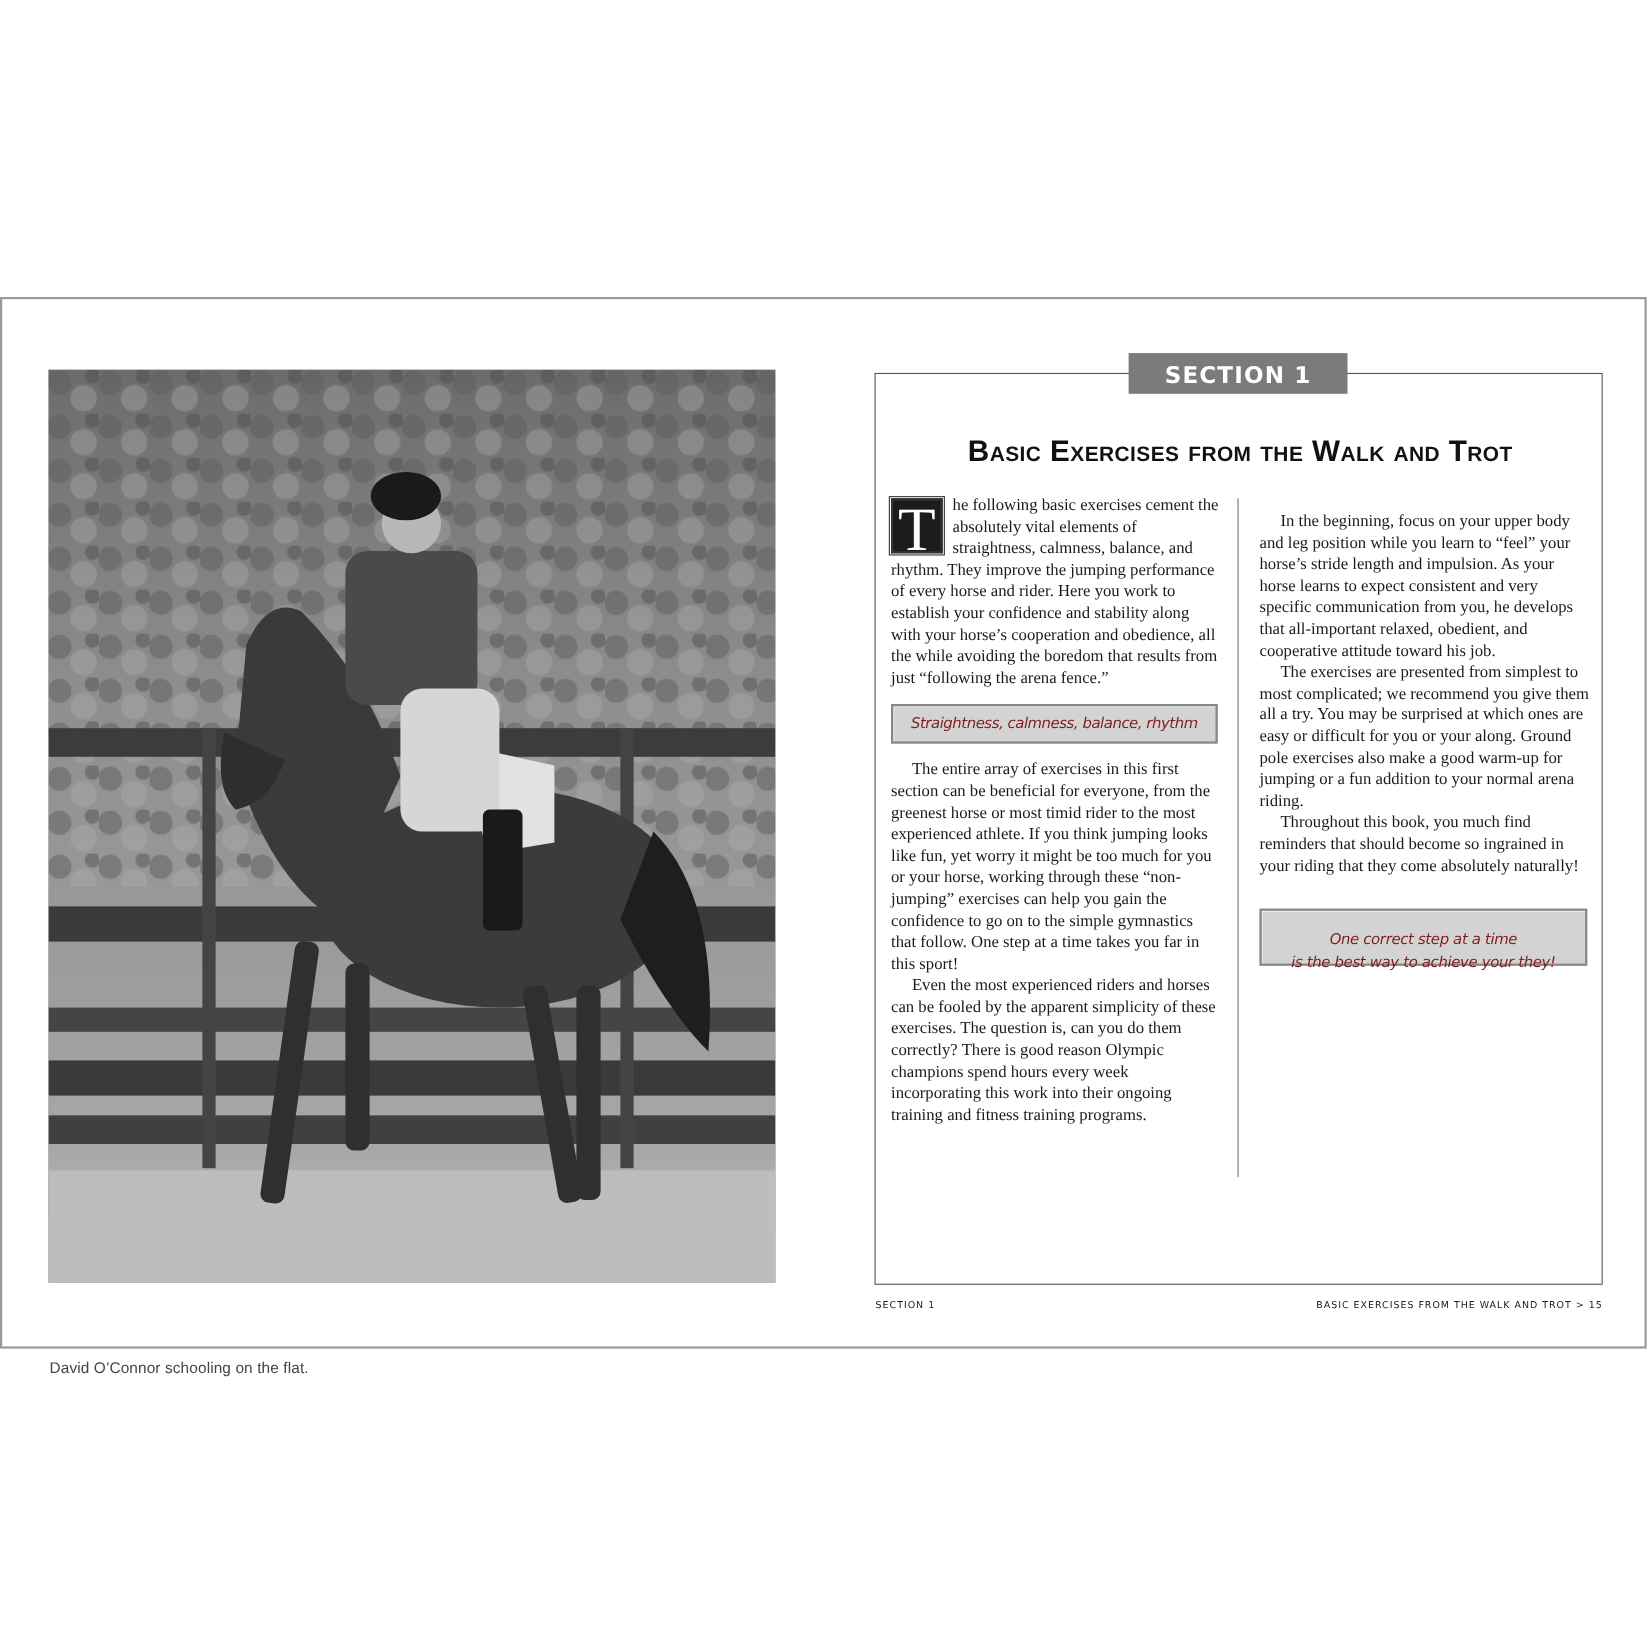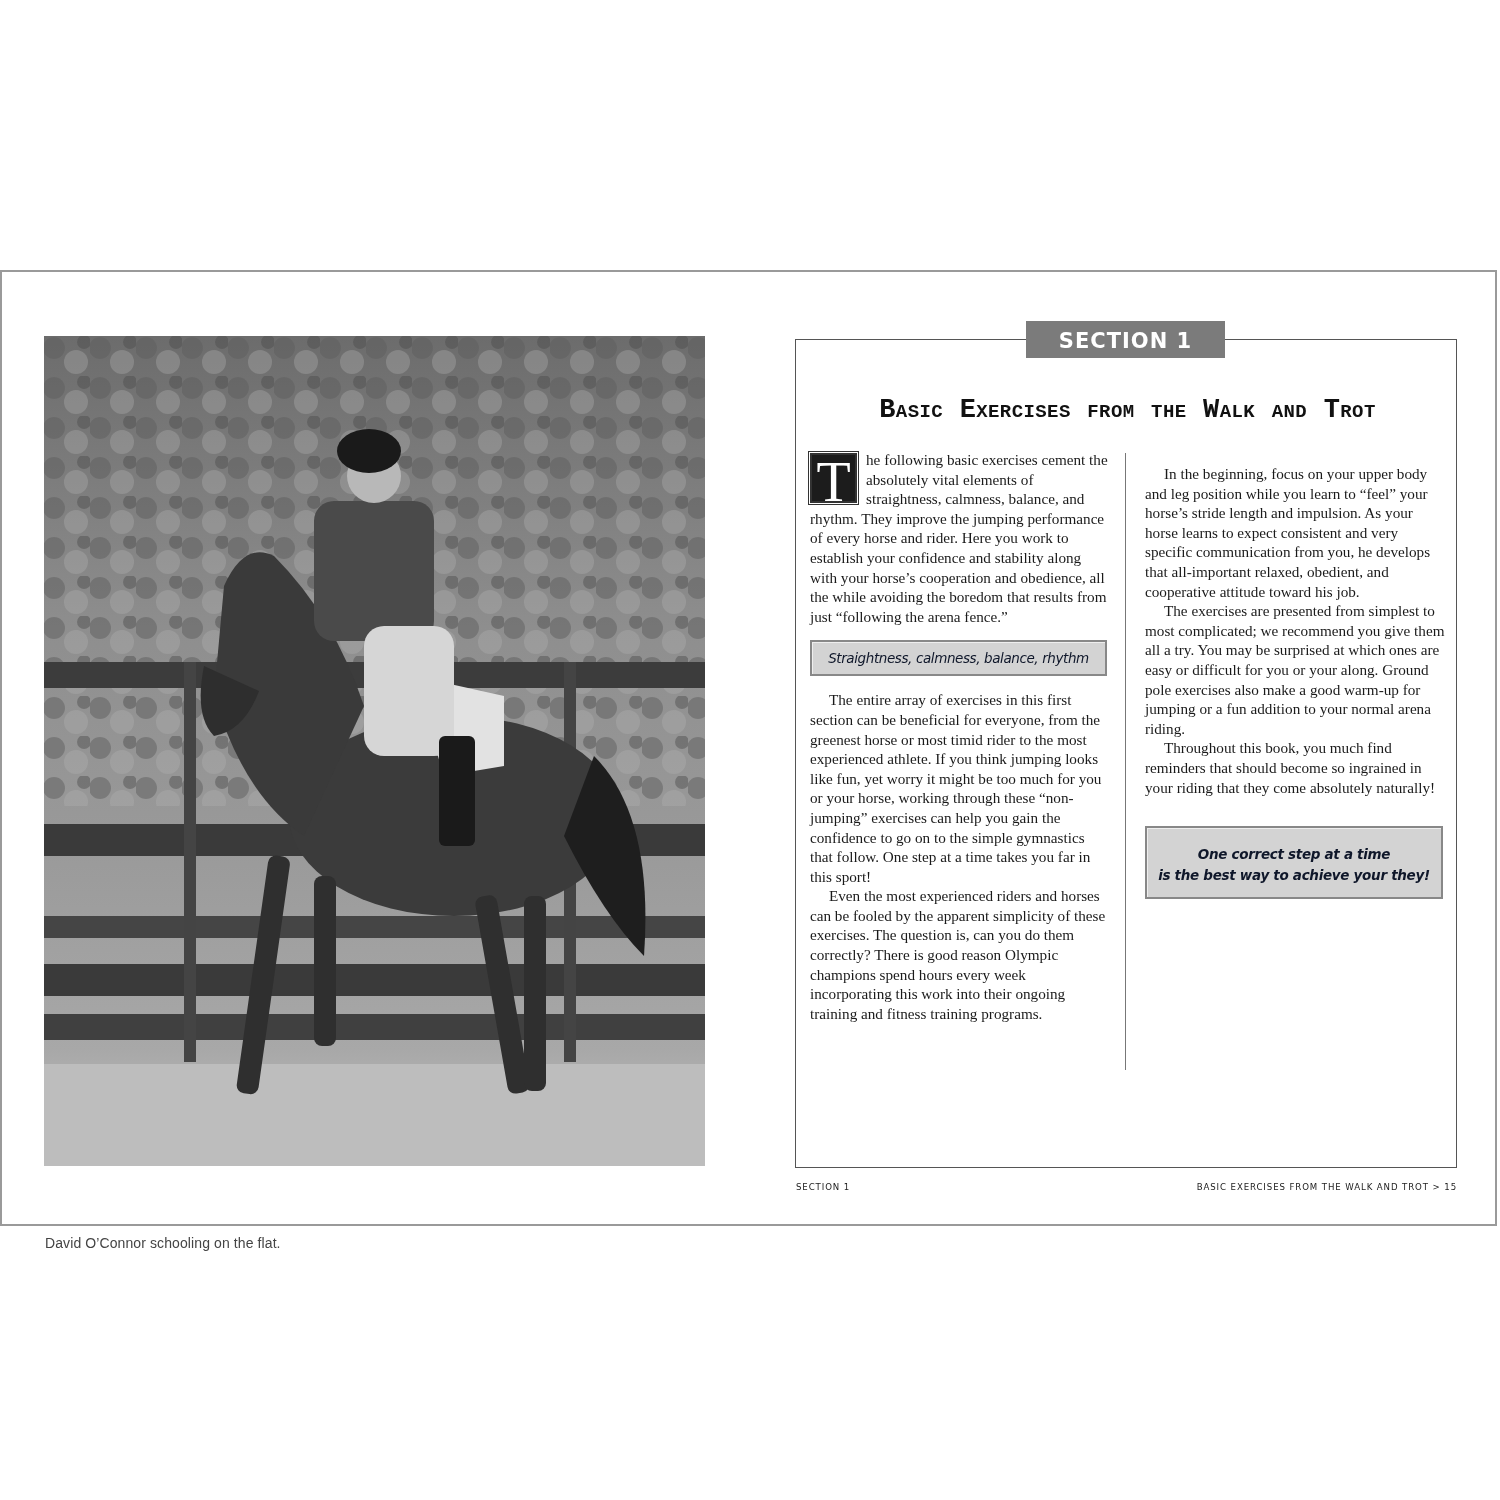--- a/index.html
+++ b/index.html
@@ -67,21 +67,21 @@
       text-align: center;
       line-height: 40px;
       z-index: 2;
     }
     .chapter-title {
       position: absolute;
       left: 800px;
       top: 395px;
       width: 655px;
       text-align: center;
-      font-family: Liberation Mono, monospace;
+      font-family: Liberation Sans, sans-serif;
       font-weight: bold;
       font-variant: small-caps;
       font-size: 27px;
       color: #111;
       letter-spacing: 0.4px;
       margin: 0;
     }
     .col {
       position: absolute;
       font-family: "Liberation Serif", serif;
@@ -118,42 +118,41 @@
       font-family: "Liberation Serif", serif;
       font-size: 56px;
       line-height: 54px;
       text-align: center;
       box-sizing: border-box;
     }
     .callout {
       font-family: "DejaVu Sans", sans-serif;
       font-style: italic;
       font-size: 13.5px;
-      color: #0f172a;
+      color: #7f1d1d;
       background: #d3d3d3;
       border: 2px solid #888;
       box-shadow: inset 1px 1px 0 #eee;
       text-align: center;
       box-sizing: border-box;
     }
     .callout-left {
       margin: 14px 0 14px 0;
       width: 297px;
       height: 36px;
       line-height: 33px;
       letter-spacing: -0.4px;
     }
     .callout-right {
       margin-top: 29px;
       width: 298px;
-      height: 73px;
+      height: 52px;
       padding-top: 16px;
       line-height: 21px;
       letter-spacing: -0.3px;
-      font-weight: bold;
     }
     .footer {
       position: absolute;
       top: 1182px;
       font-family: "DejaVu Sans", sans-serif;
       font-size: 8.6px;
       letter-spacing: 0.9px;
       color: #222;
     }
     .footer-left { left: 796px; }

